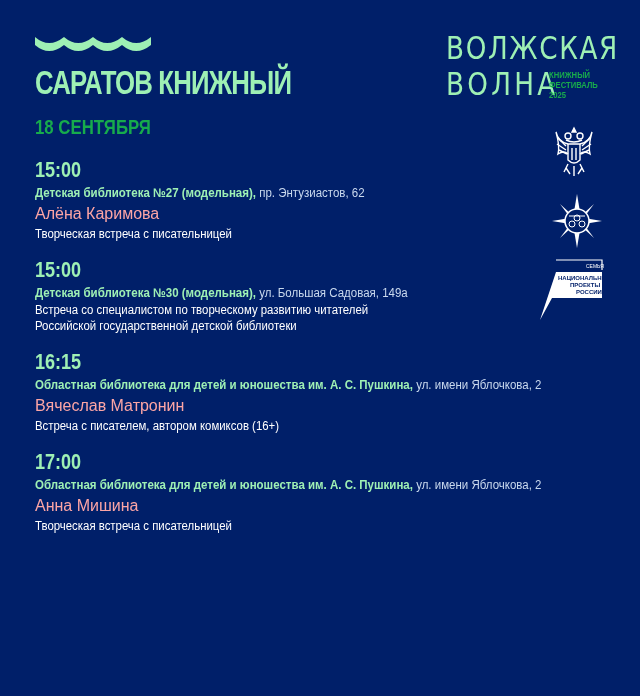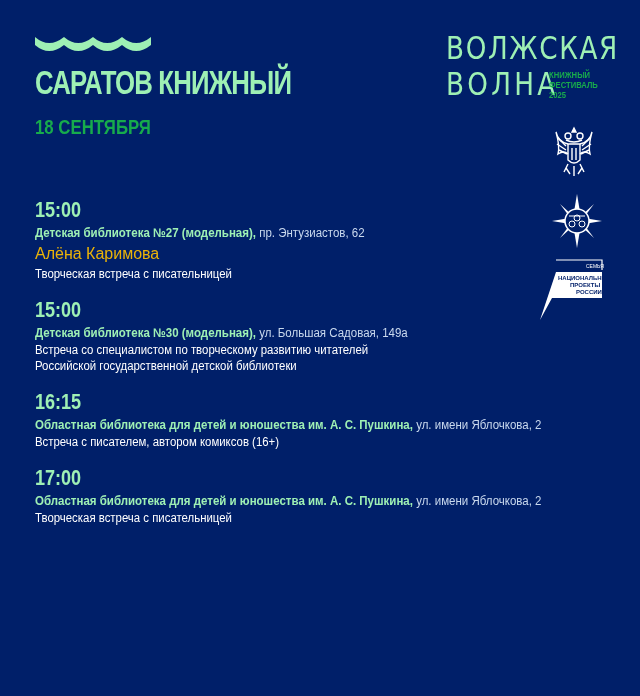--- a/index.html
+++ b/index.html
@@ -100,21 +100,20 @@
     .logo { position: absolute; }
     .logo-eagle { left: 4px; top: 4px; width: 40px; height: 60px; }
     .logo-star { left: 2px; top: 74px; width: 50px; height: 54px; }
     .logo-np { left: -12px; top: 138px; width: 66px; height: 62px; }
 
     .events {
       position: absolute;
       left: 35px;
       top: 157px;
       width: 500px;
-      margin-top: 40px;
     }
     .event { margin-bottom: 15px; }
     .event-time {
       font-family: "Liberation Sans", sans-serif;
       font-weight: bold;
       font-size: 22px;
       color: #9ef0b4;
       line-height: 26px;
       transform: scaleX(0.82);
       transform-origin: left center;
@@ -127,21 +126,21 @@
       margin-top: 2px;
       white-space: nowrap;
       transform: scaleX(0.92);
       transform-origin: left center;
     }
     .event-place .venue { color: #9ef0b4; font-weight: bold; }
     .event-place .address { color: #c9d9ee; }
     .event-person {
       font-family: "Liberation Sans", sans-serif;
       font-size: 16px;
-      color: #eab308;
+      color: #fca5a5;
       line-height: 22px;
       margin-top: 2px;
       white-space: nowrap;
     }
     .event-desc {
       font-family: "Liberation Sans", sans-serif;
       font-size: 12px;
       color: #ffffff;
       line-height: 16px;
       margin-top: 1px;
@@ -232,25 +231,27 @@
     <div class="event-place"><span class="venue">Детская библиотека №30 (модельная),</span><span class="address"> ул. Большая Садовая, 149а</span></div>
     <div class="event-desc">
       <div>Встреча со специалистом по творческому развитию читателей</div>
       <div>Российской государственной детской библиотеки</div>
     </div>
   </div>
 
   <div class="event">
     <div class="event-time">16:15</div>
     <div class="event-place"><span class="venue">Областная библиотека для детей и юношества им. А. С. Пушкина,</span><span class="address"> ул. имени Яблочкова, 2</span></div>
+    <div class="event-person">Вячеслав Матронин</div>
     <div class="event-desc">
       <div>Встреча с писателем, автором комиксов (16+)</div>
     </div>
   </div>
 
   <div class="event">
     <div class="event-time">17:00</div>
     <div class="event-place"><span class="venue">Областная библиотека для детей и юношества им. А. С. Пушкина,</span><span class="address"> ул. имени Яблочкова, 2</span></div>
+    <div class="event-person">Анна Мишина</div>
     <div class="event-desc">
       <div>Творческая встреча с писательницей</div>
     </div>
   </div>
 </div>
 
 </body></html>

